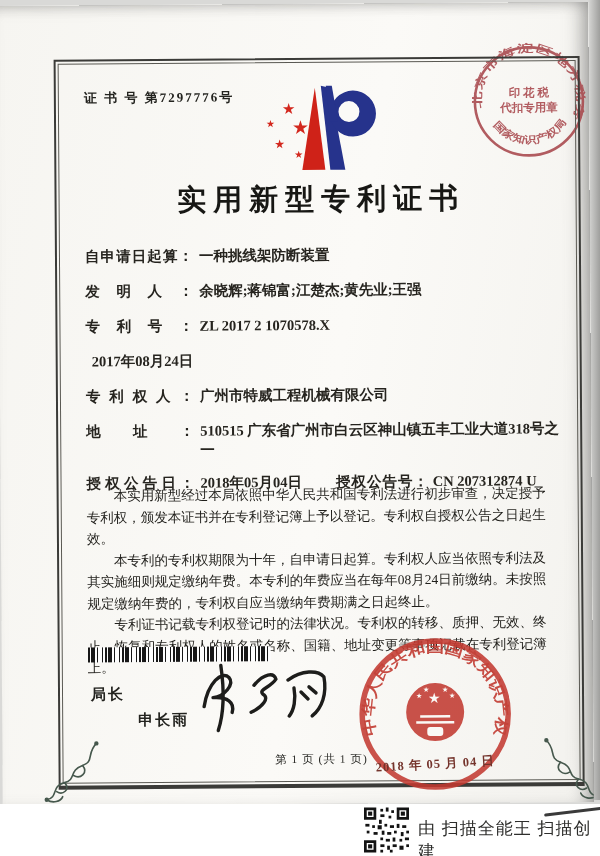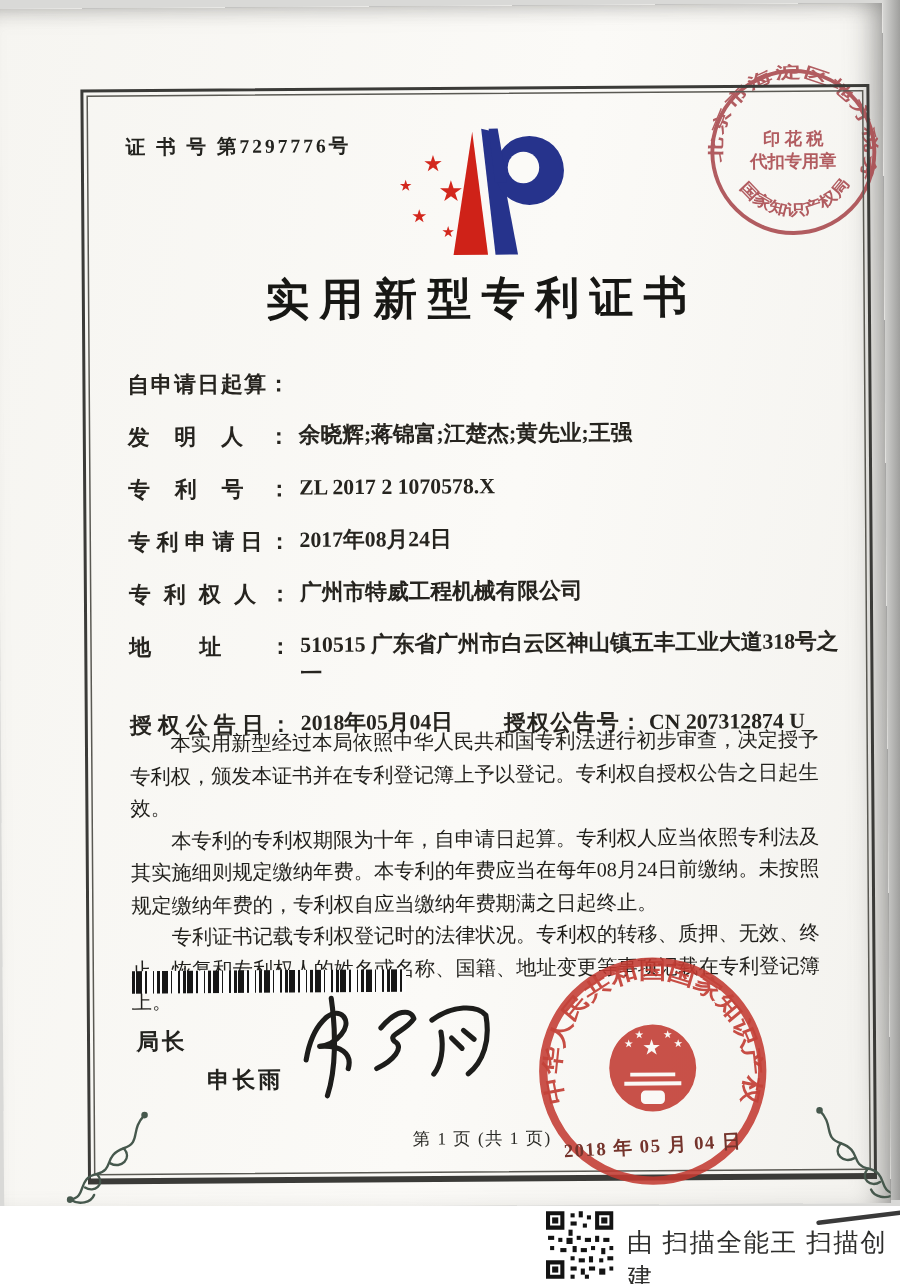--- a/index.html
+++ b/index.html
@@ -122,31 +122,31 @@
         <circle cx="101" cy="32" r="23" fill="#26338c"></circle>
         <circle cx="97" cy="30" r="10.5" fill="#fbfaf7"></circle>
         <polygon points="74,4 80,4 86,40 78,40" fill="#26338c"></polygon>
       </svg>
 
       <div class="title">实用新型专利证书</div>
 
       <div class="fields">
         <div class="row">
           <span class="lab">自申请日起算：</span>
+          <span class="val">一种挑线架防断装置</span>
         </div>
         <div class="row">
           <span class="lab">发明人：</span>
           <span class="val">余晓辉;蒋锦富;江楚杰;黄先业;王强</span>
         </div>
         <div class="row">
           <span class="lab">专利号：</span>
           <span class="val">ZL 2017 2 1070578.X</span>
         </div>
         <div class="row">
-          <span class="lab">专利申请日：</span>
           <span class="val">2017年08月24日</span>
         </div>
         <div class="row">
           <span class="lab">专利权人：</span>
           <span class="val">广州市特威工程机械有限公司</span>
         </div>
         <div class="row">
           <span class="lab">地址：</span>
           <span class="val">510515 广东省广州市白云区神山镇五丰工业大道318号之一</span>
         </div>

